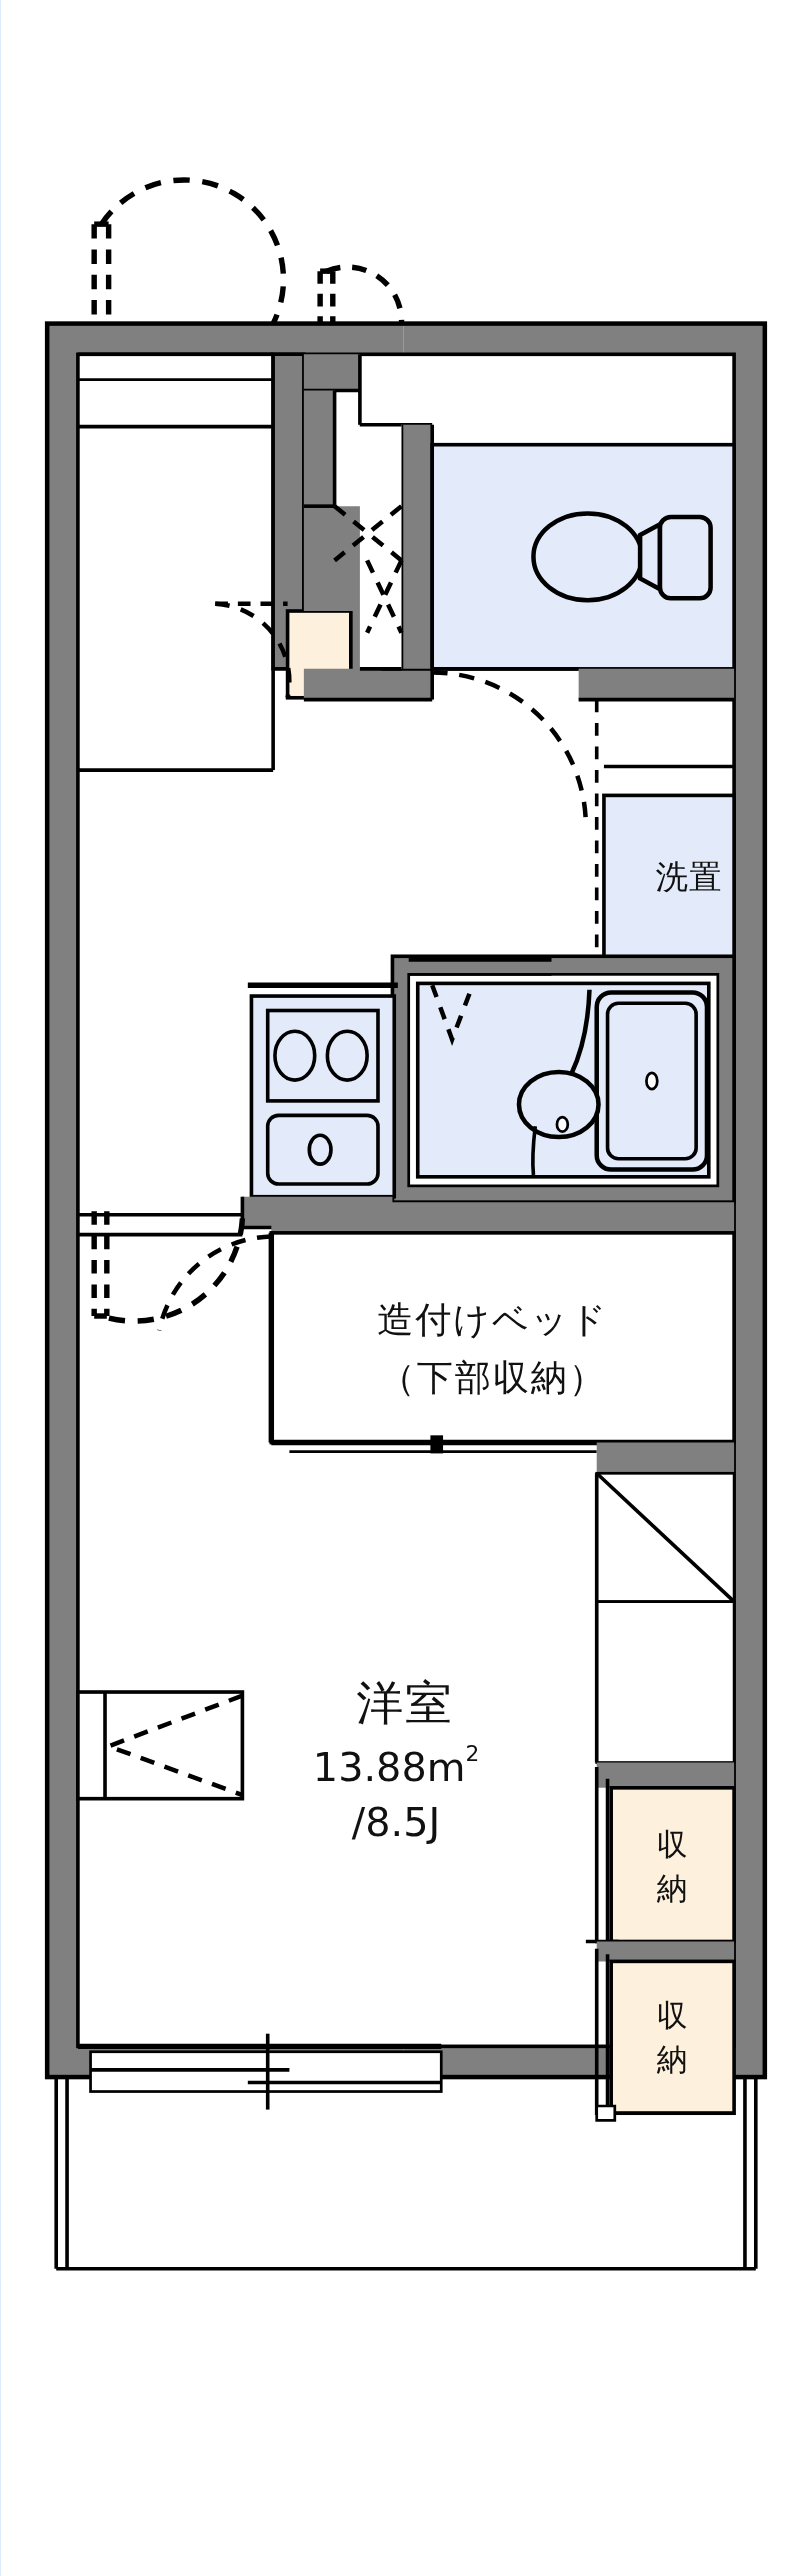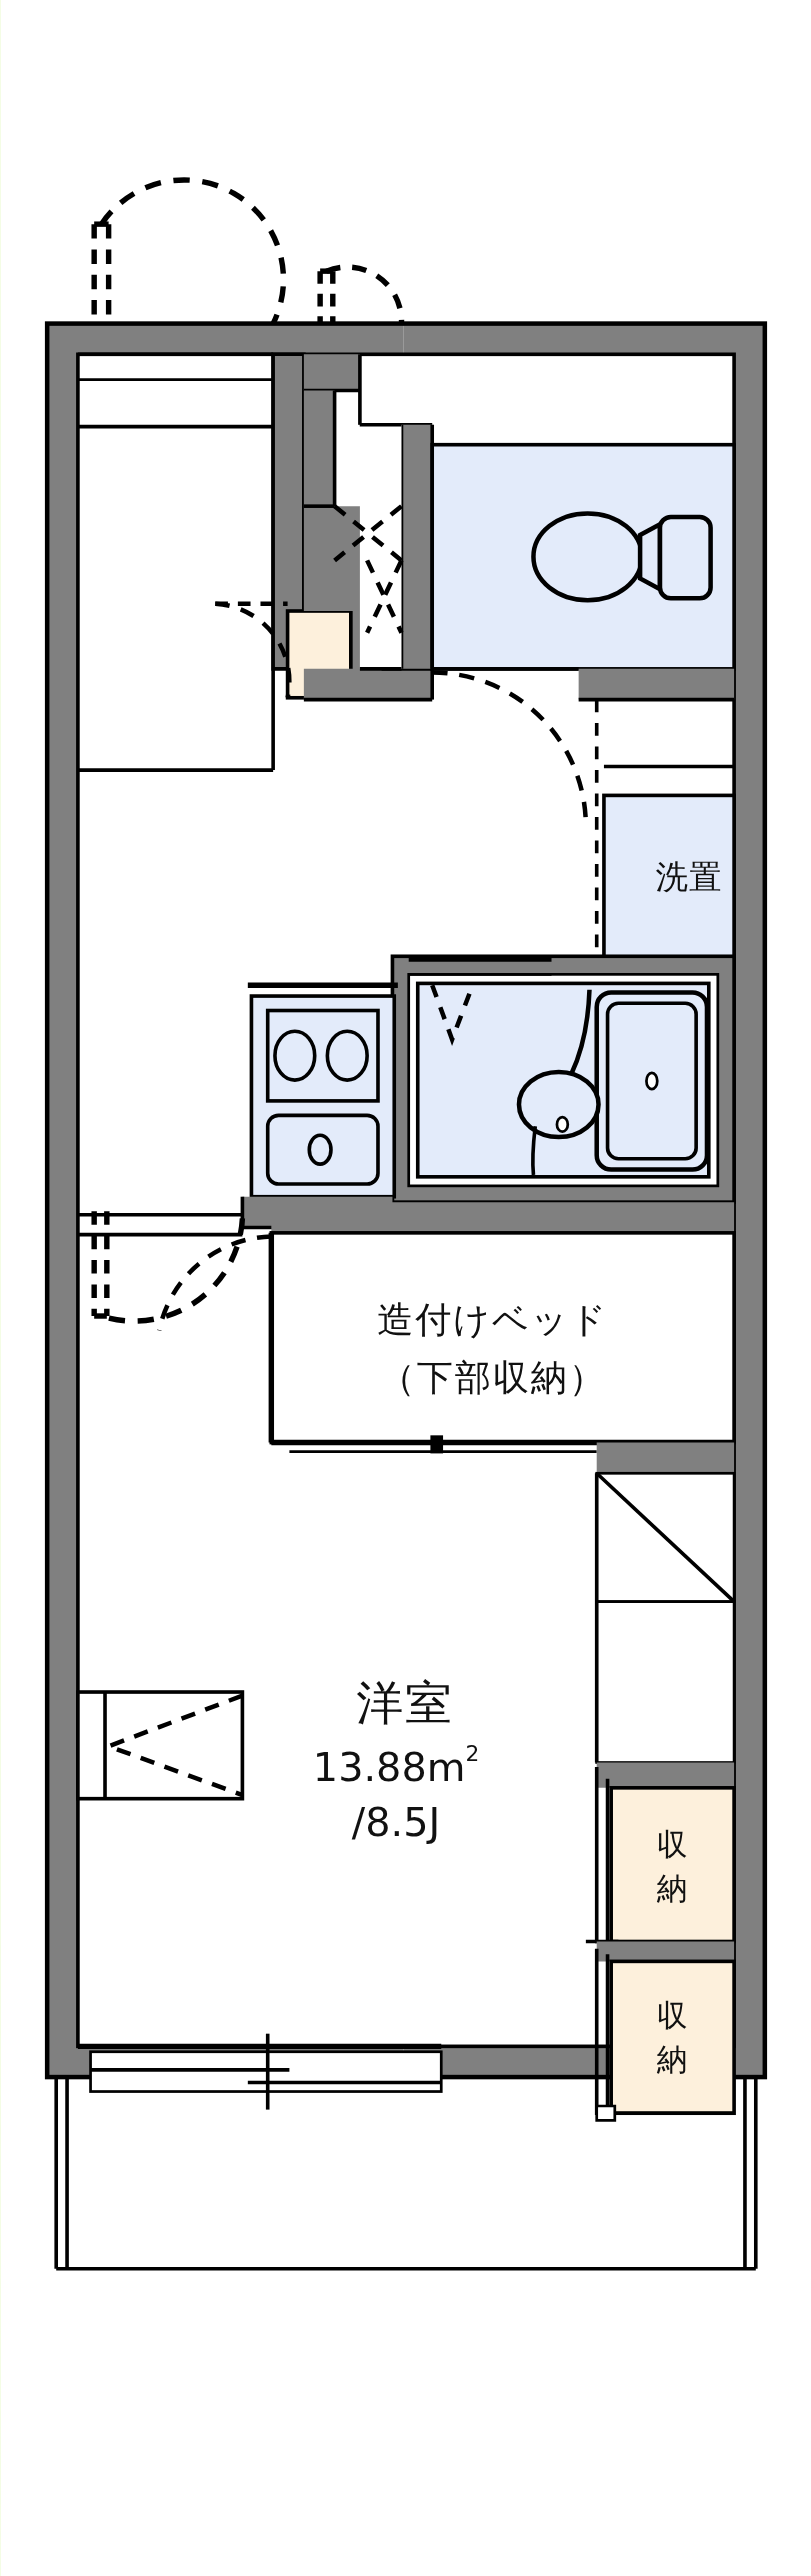--- a/index.html
+++ b/index.html
@@ -2,21 +2,21 @@
 <html style="font-size:14.5px"><head>
 <meta charset="utf-8">
 <title>間取り図</title>
 <style>
   html,body{margin:0;padding:0;background:#ffffff;}
   body{
     width:812px;height:2576px;
     font-family:"Liberation Sans","DejaVu Sans",sans-serif;
     overflow:hidden;
   }
-  #plan-root{position:relative;width:691px;height:2576px;background:#bef264;}
+  #plan-root{position:relative;width:691px;height:2576px;background:#3b82f6;}
   #plan-svg{display:block;width:812px;height:2576px;}
   .rm-label{
     font-family:"DejaVu Sans","Liberation Sans",sans-serif;
     fill:#111111;
     text-anchor:middle;
     dominant-baseline:middle;
   }
   .lbl-room-name{font-size:52px;letter-spacing:2px;}
   .lbl-room-area{font-size:44px;letter-spacing:0px;}
   .lbl-room-area2{font-size:44px;}

